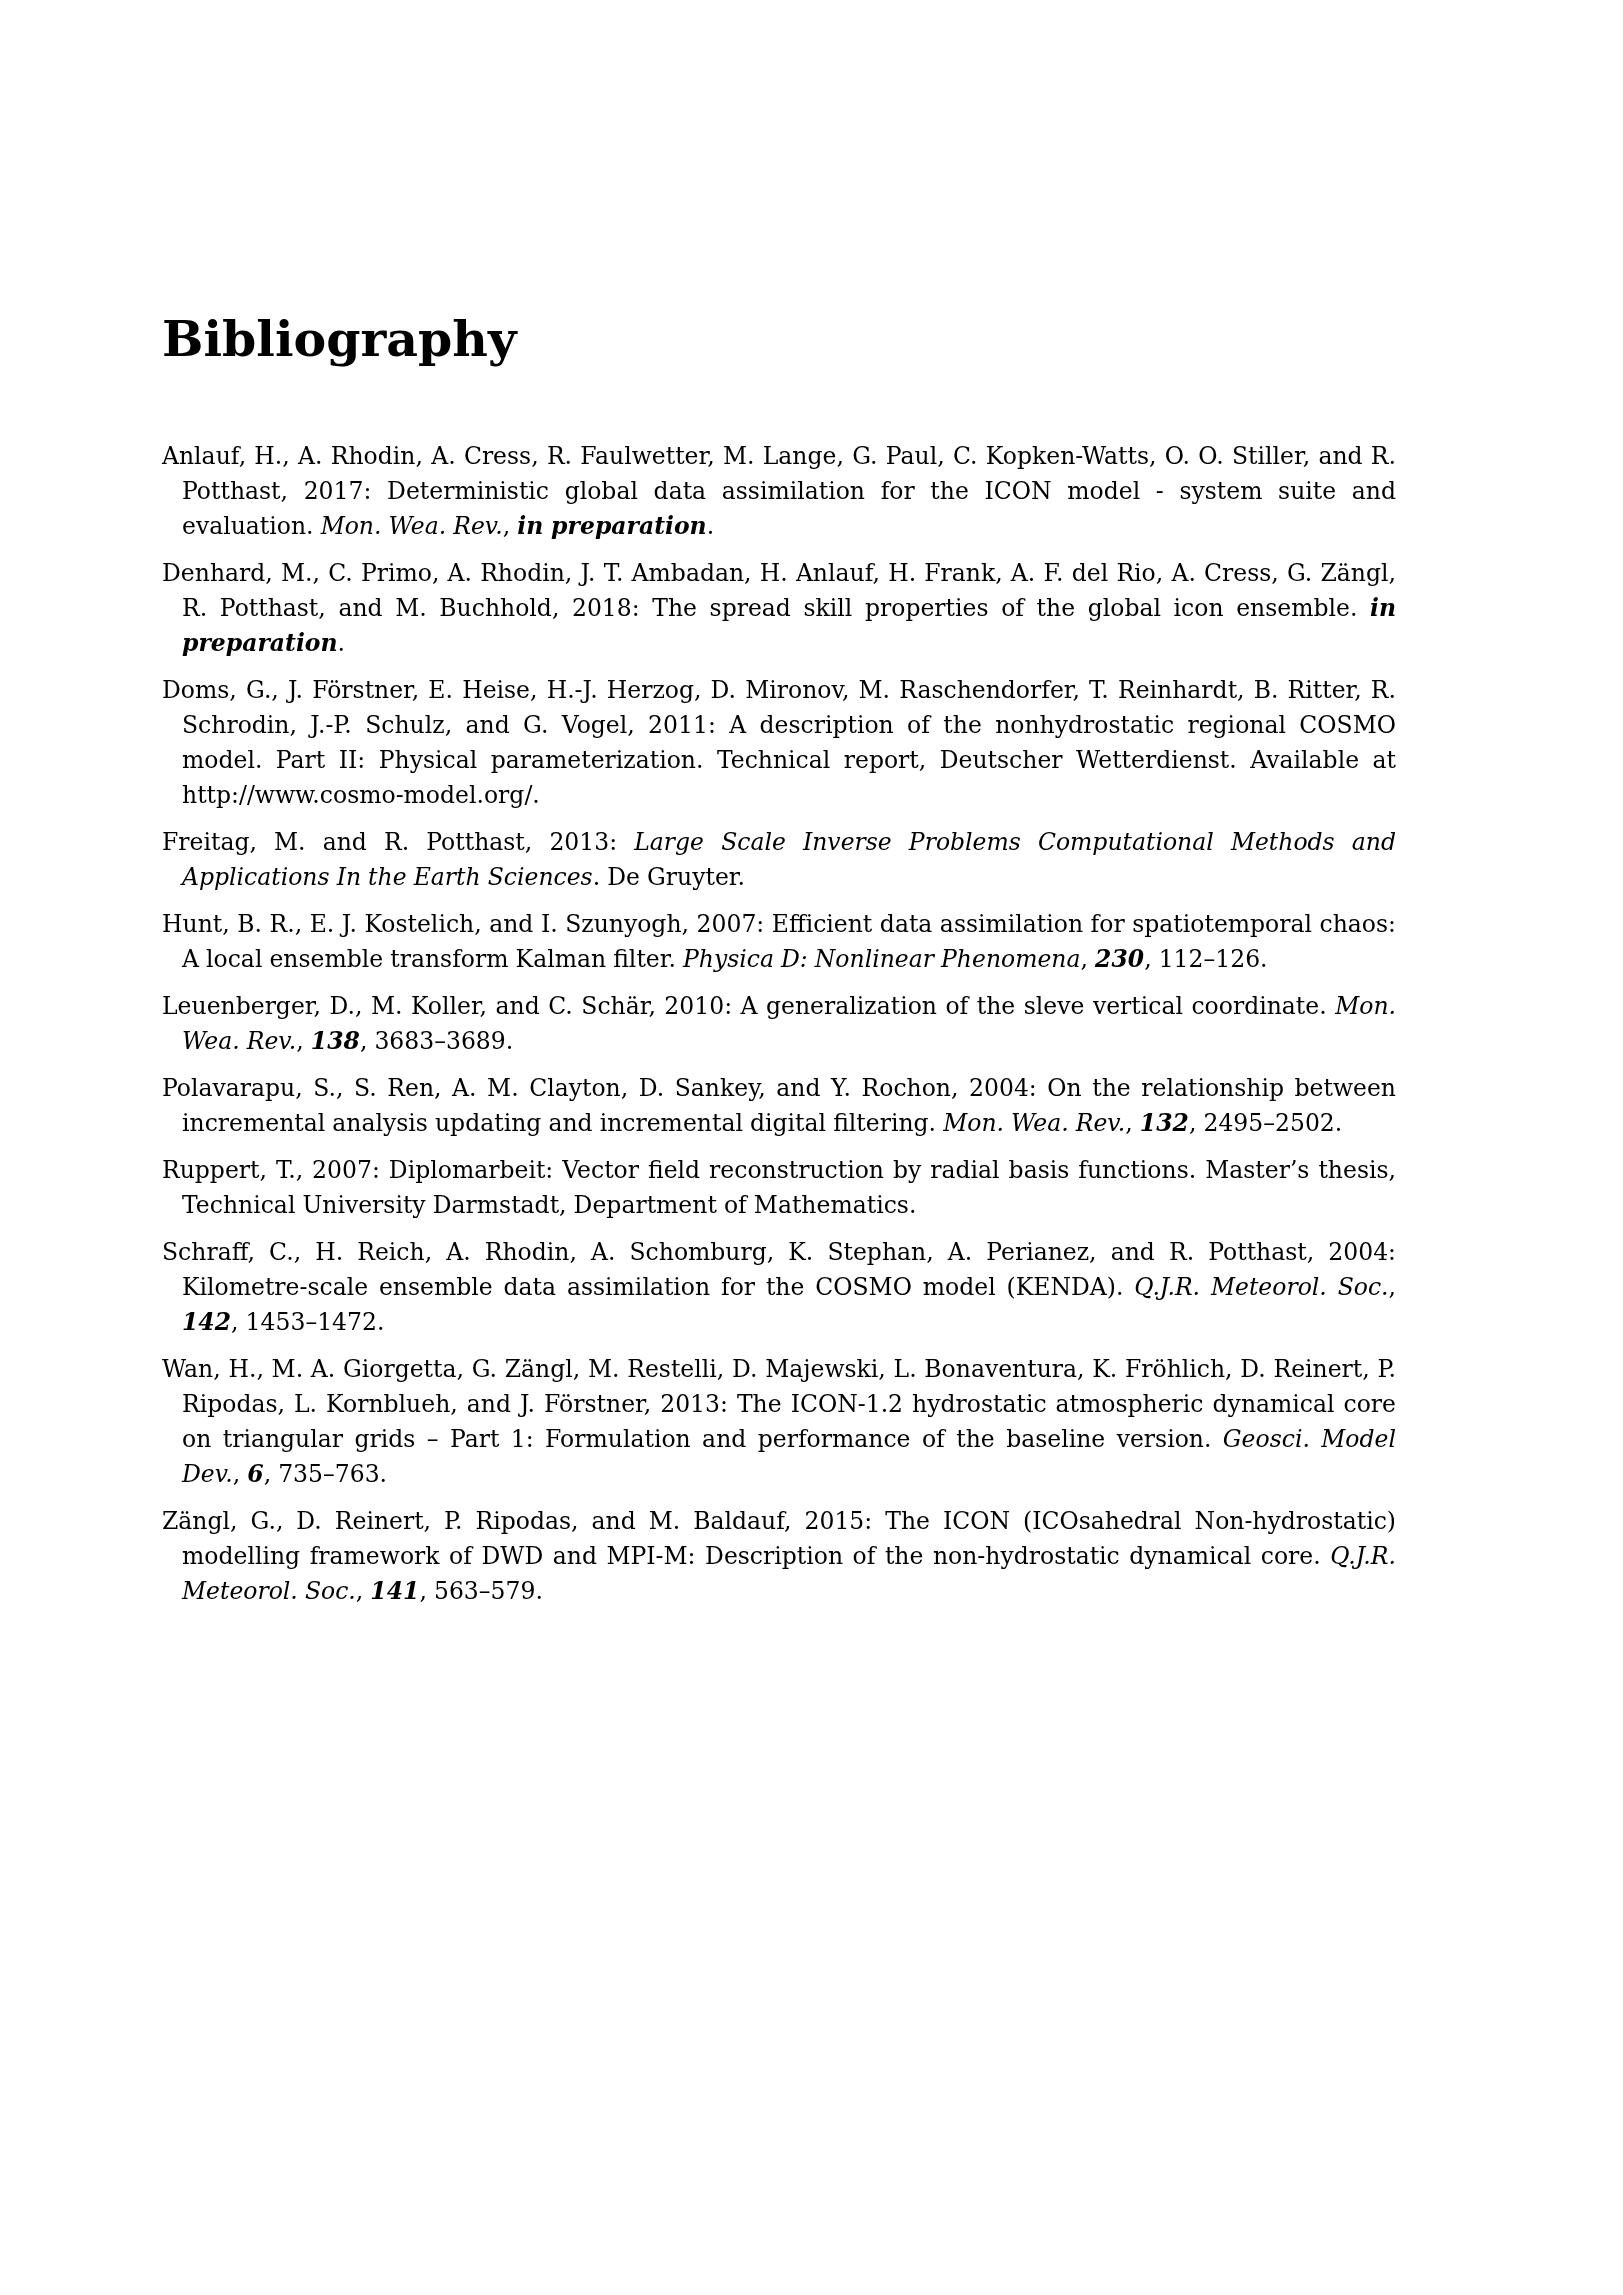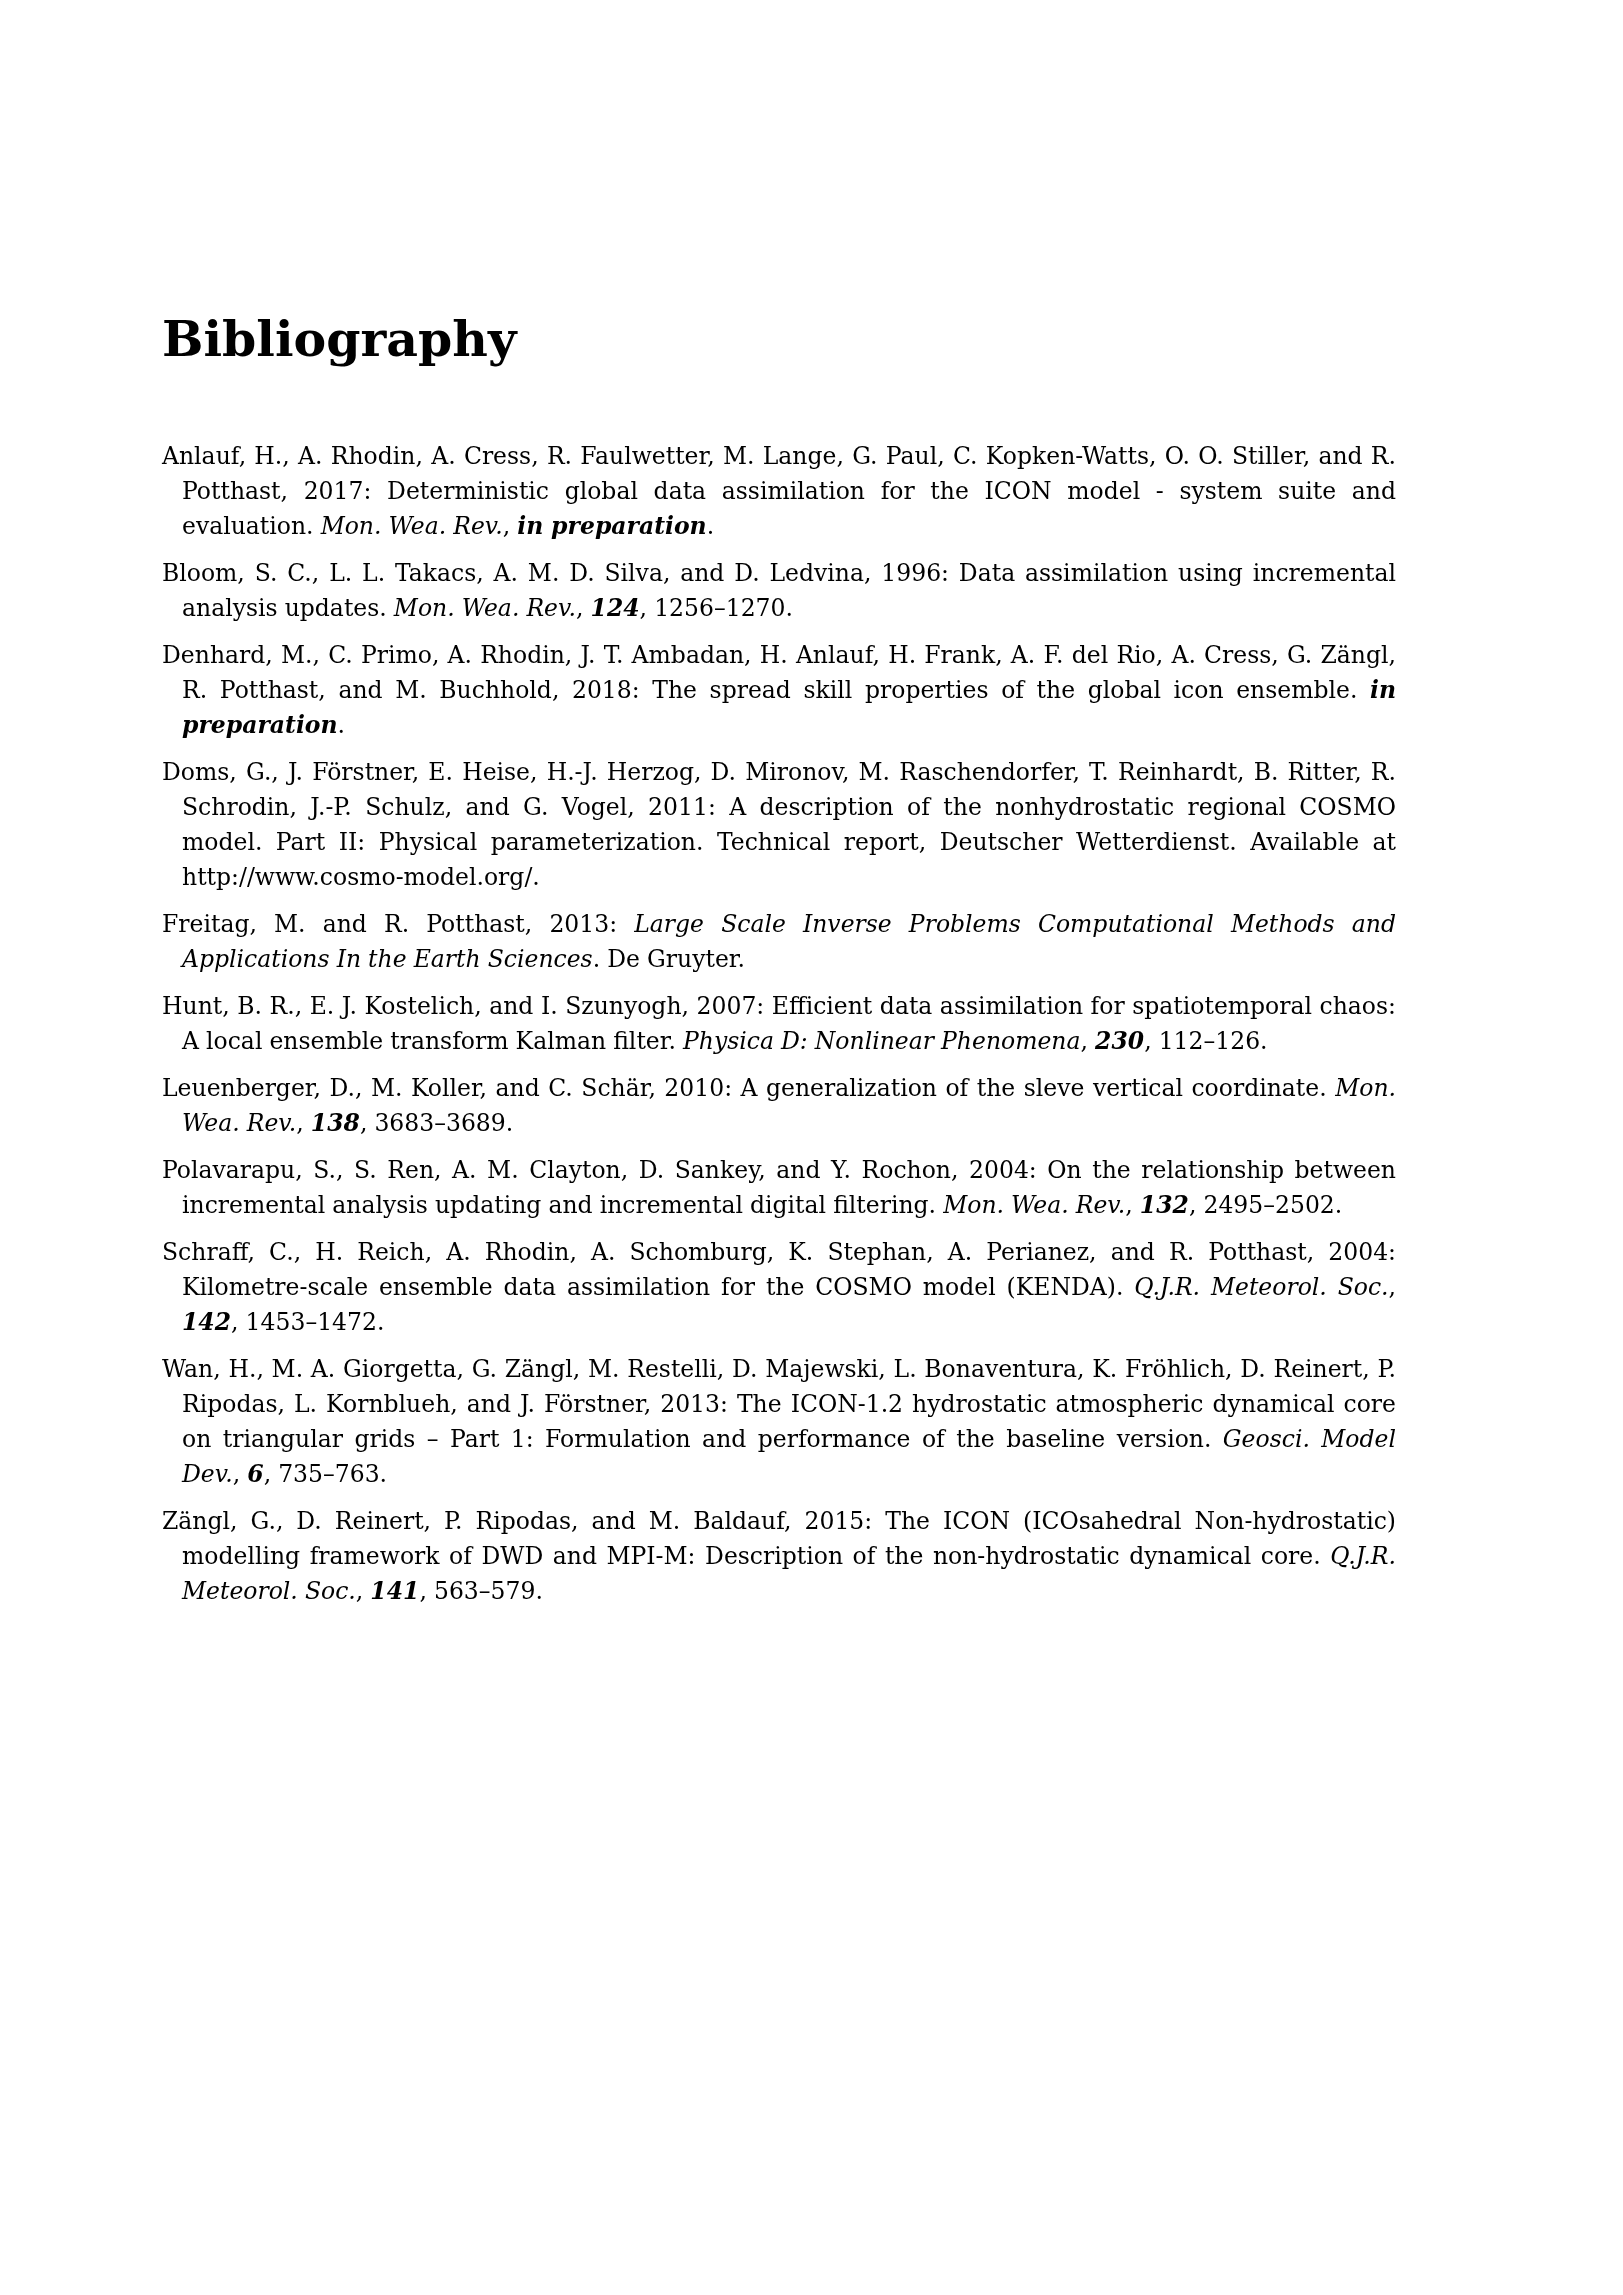--- a/index.html
+++ b/index.html
@@ -58,26 +58,26 @@
   }
 </style>
 </head>
 <body>
 
 <div class="page">
   <div class="content">
     <h1 class="chapter-title">Bibliography</h1>
     <div class="bib-list">
         <p class="entry"><span>Anlauf, H., A. Rhodin, A. Cress, R. Faulwetter, M. Lange, G. Paul, C. Kopken-Watts, O. O. Stiller, and R. Potthast, 2017:  Deterministic global data assimilation for the ICON model - system suite and evaluation. </span><span class="it">Mon. Wea. Rev.</span><span>, </span><span class="bf">in preparation</span><span>.</span></p>
-        <p class="entry"><span>Bloom, S. C., L. L. Takacs, A. M. D. Silva, and D. Ledvina, 1996:  Data assimilation using incremental analysis updates. </span><span class="it">Mon. Wea. Rev.</span><span>, </span><span class="bf">124</span><span>, 1256–1270.</span></p>
         <p class="entry"><span>Denhard, M., C. Primo, A. Rhodin, J. T. Ambadan, H. Anlauf, H. Frank, A. F. del Rio, A. Cress, G. Zängl, R. Potthast, and M. Buchhold, 2018:  The spread skill properties of the global icon ensemble. </span><span class="bf">in preparation</span><span>.</span></p>
         <p class="entry"><span>Doms, G., J. Förstner, E. Heise, H.-J. Herzog, D. Mironov, M. Raschendorfer, T. Reinhardt, B. Ritter, R. Schrodin, J.-P. Schulz, and G. Vogel, 2011:  A description of the nonhydrostatic regional COSMO model. Part II: Physical parameterization.  Technical report, Deutscher Wetterdienst.  Available at </span><span>http://www.cosmo-model.org/</span><span>.</span></p>
         <p class="entry"><span>Freitag, M. and R. Potthast, 2013:  </span><span class="it">Large Scale Inverse Problems Computational Methods and Applications In the Earth Sciences</span><span>. De Gruyter.</span></p>
         <p class="entry"><span>Hunt, B. R., E. J. Kostelich, and I. Szunyogh, 2007:  Efficient data assimilation for spatiotemporal chaos: A local ensemble transform Kalman filter. </span><span class="it">Physica D: Nonlinear Phenomena</span><span>, </span><span class="bf">230</span><span>, 112–126.</span></p>
         <p class="entry"><span>Leuenberger, D., M. Koller, and C. Schär, 2010:  A generalization of the sleve vertical coordinate. </span><span class="it">Mon. Wea. Rev.</span><span>, </span><span class="bf">138</span><span>, 3683–3689.</span></p>
         <p class="entry"><span>Polavarapu, S., S. Ren, A. M. Clayton, D. Sankey, and Y. Rochon, 2004:  On the relationship between incremental analysis updating and incremental digital filtering. </span><span class="it">Mon. Wea. Rev.</span><span>, </span><span class="bf">132</span><span>, 2495–2502.</span></p>
+        <p class="entry"><span>Ruppert, T., 2007:  Diplomarbeit: Vector field reconstruction by radial basis functions. Master’s thesis, Technical University Darmstadt, Department of Mathematics.</span></p>
         <p class="entry"><span>Schraff, C., H. Reich, A. Rhodin, A. Schomburg, K. Stephan, A. Perianez, and R. Potthast, 2004:  Kilometre-scale ensemble data assimilation for the COSMO model (KENDA). </span><span class="it">Q.J.R. Meteorol. Soc.</span><span>, </span><span class="bf">142</span><span>, 1453–1472.</span></p>
         <p class="entry"><span>Wan, H., M. A. Giorgetta, G. Zängl, M. Restelli, D. Majewski, L. Bonaventura, K. Fröhlich, D. Reinert, P. Ripodas, L. Kornblueh, and J. Förstner, 2013:  The ICON-1.2 hydrostatic atmospheric dynamical core on triangular grids – Part 1: Formulation and performance of the baseline version. </span><span class="it">Geosci. Model Dev.</span><span>, </span><span class="bf">6</span><span>, 735–763.</span></p>
         <p class="entry"><span>Zängl, G., D. Reinert, P. Ripodas, and M. Baldauf, 2015:  The ICON (ICOsahedral Non-hydrostatic) modelling framework of DWD and MPI-M: Description of the non-hydrostatic dynamical core. </span><span class="it">Q.J.R. Meteorol. Soc.</span><span>, </span><span class="bf">141</span><span>, 563–579.</span></p>
       </div>
   </div>
 </div>
 
 
 </body></html>

